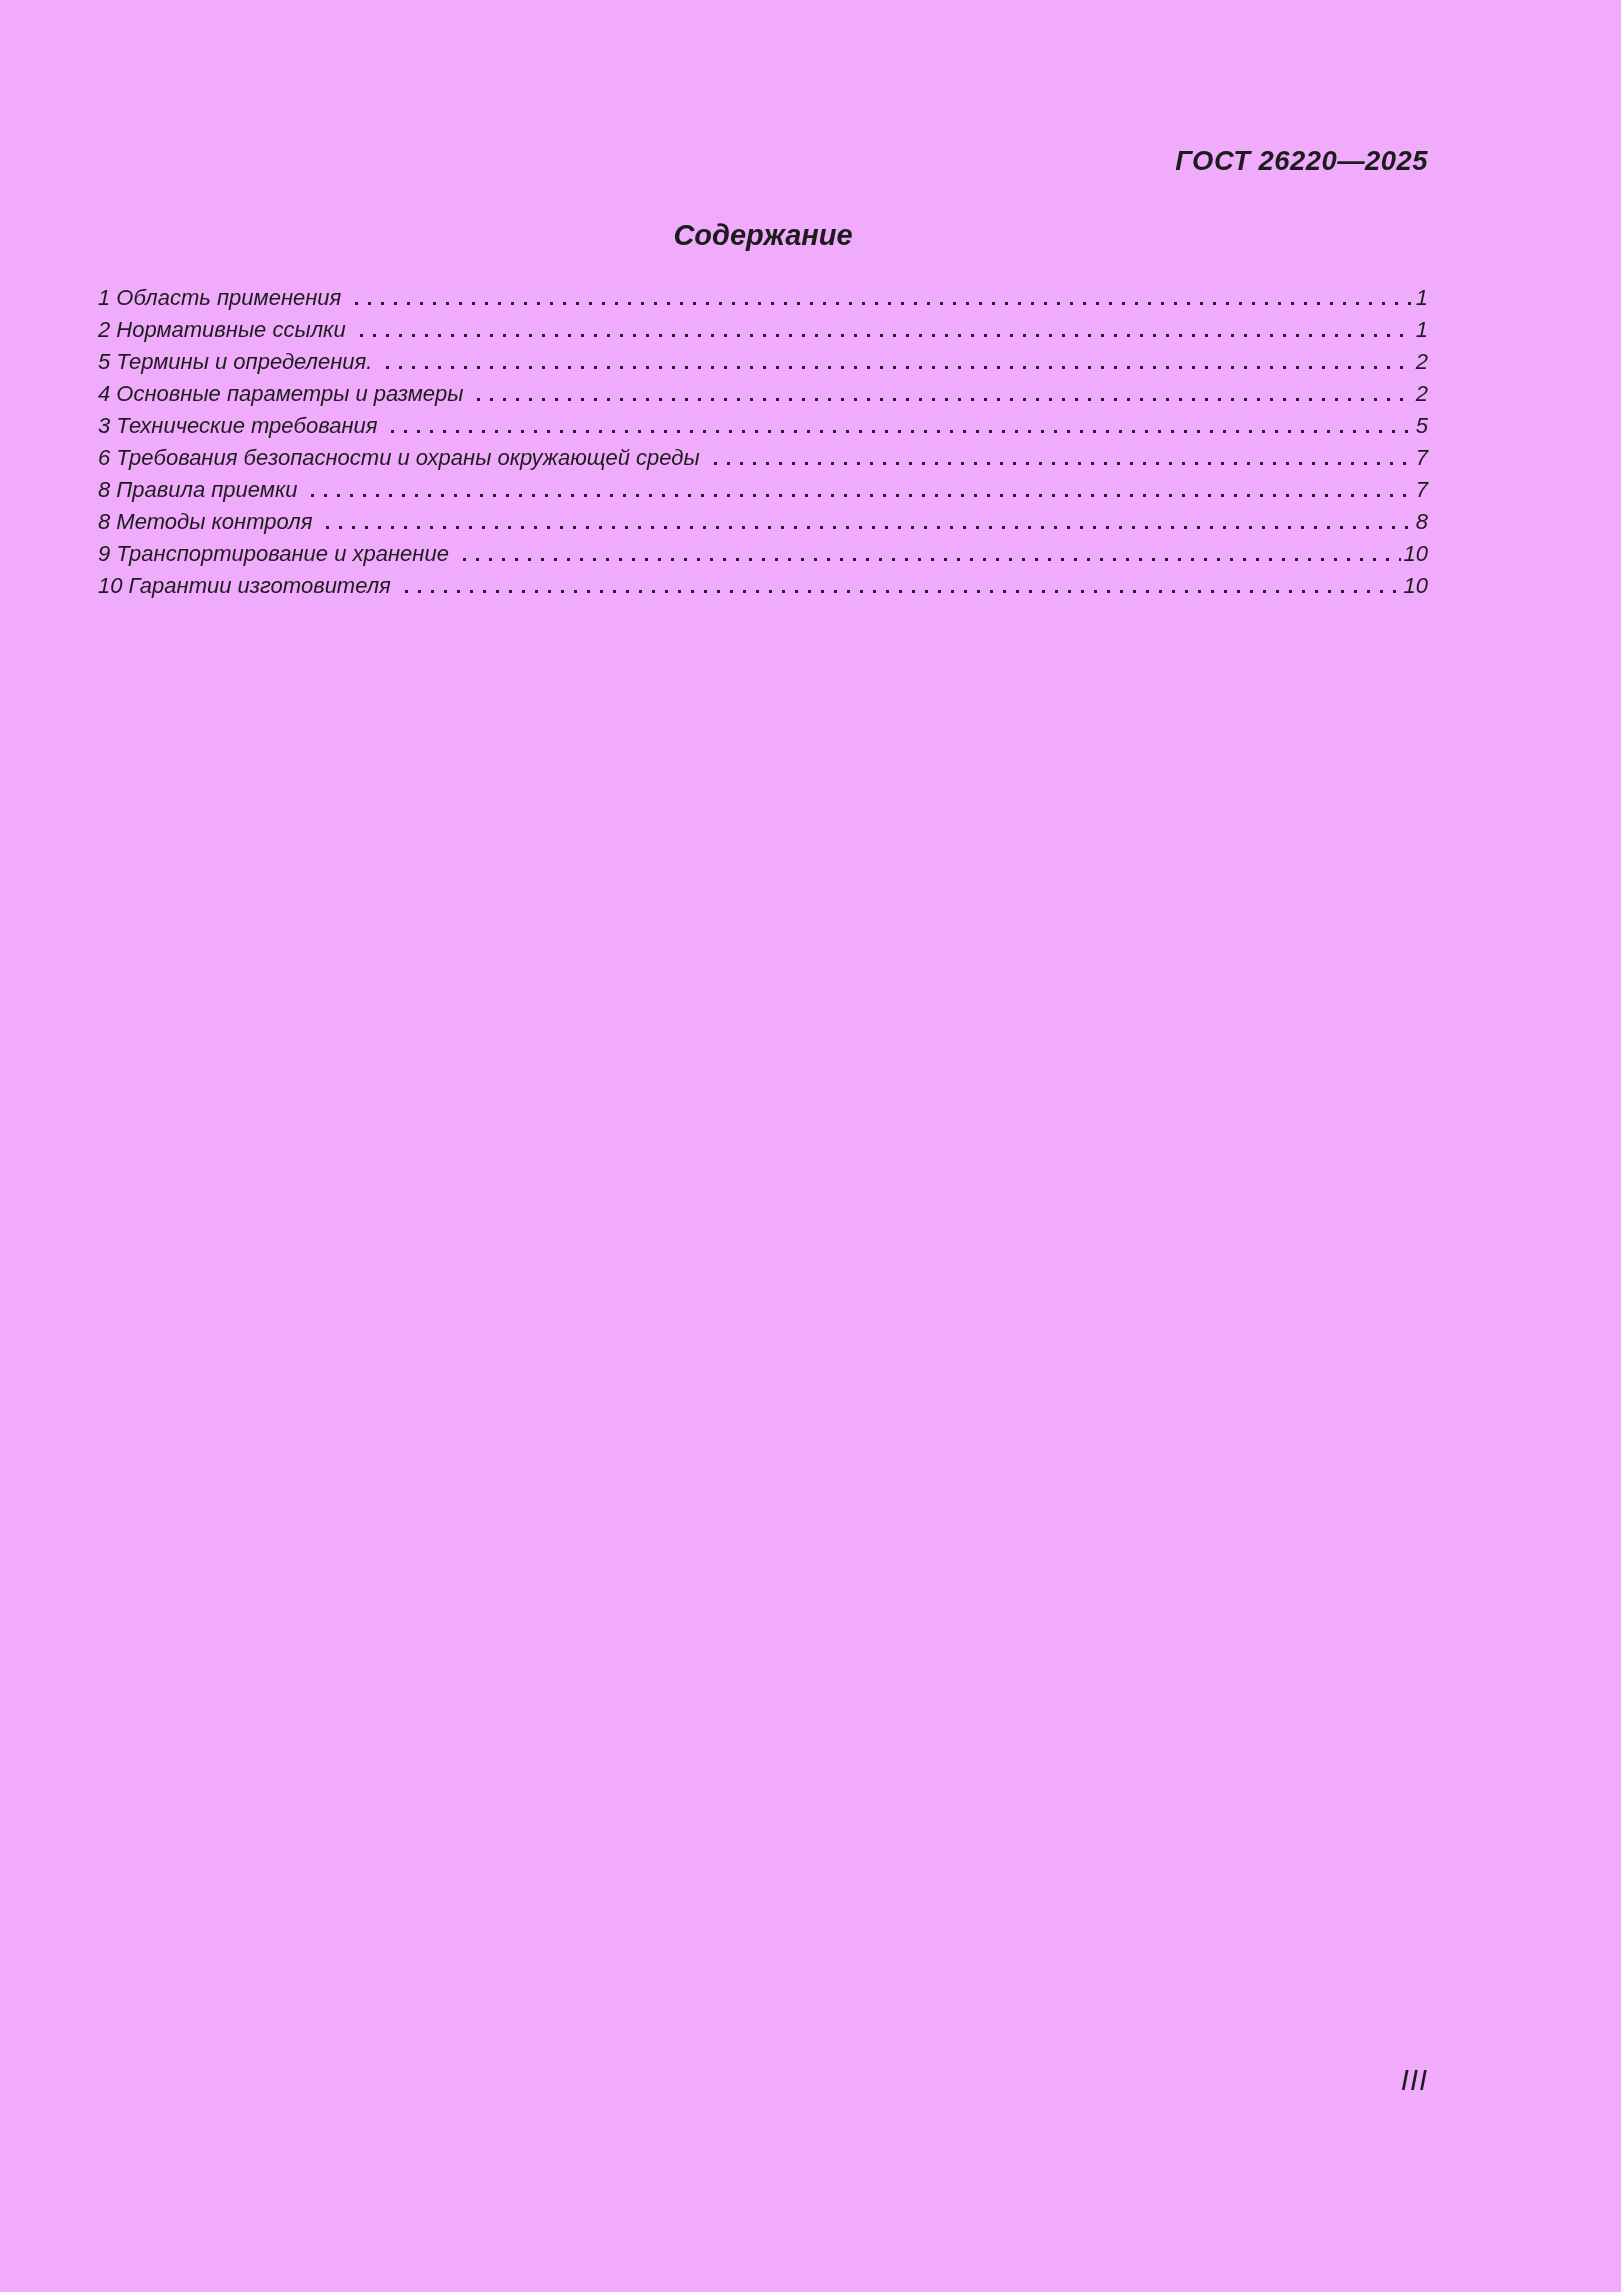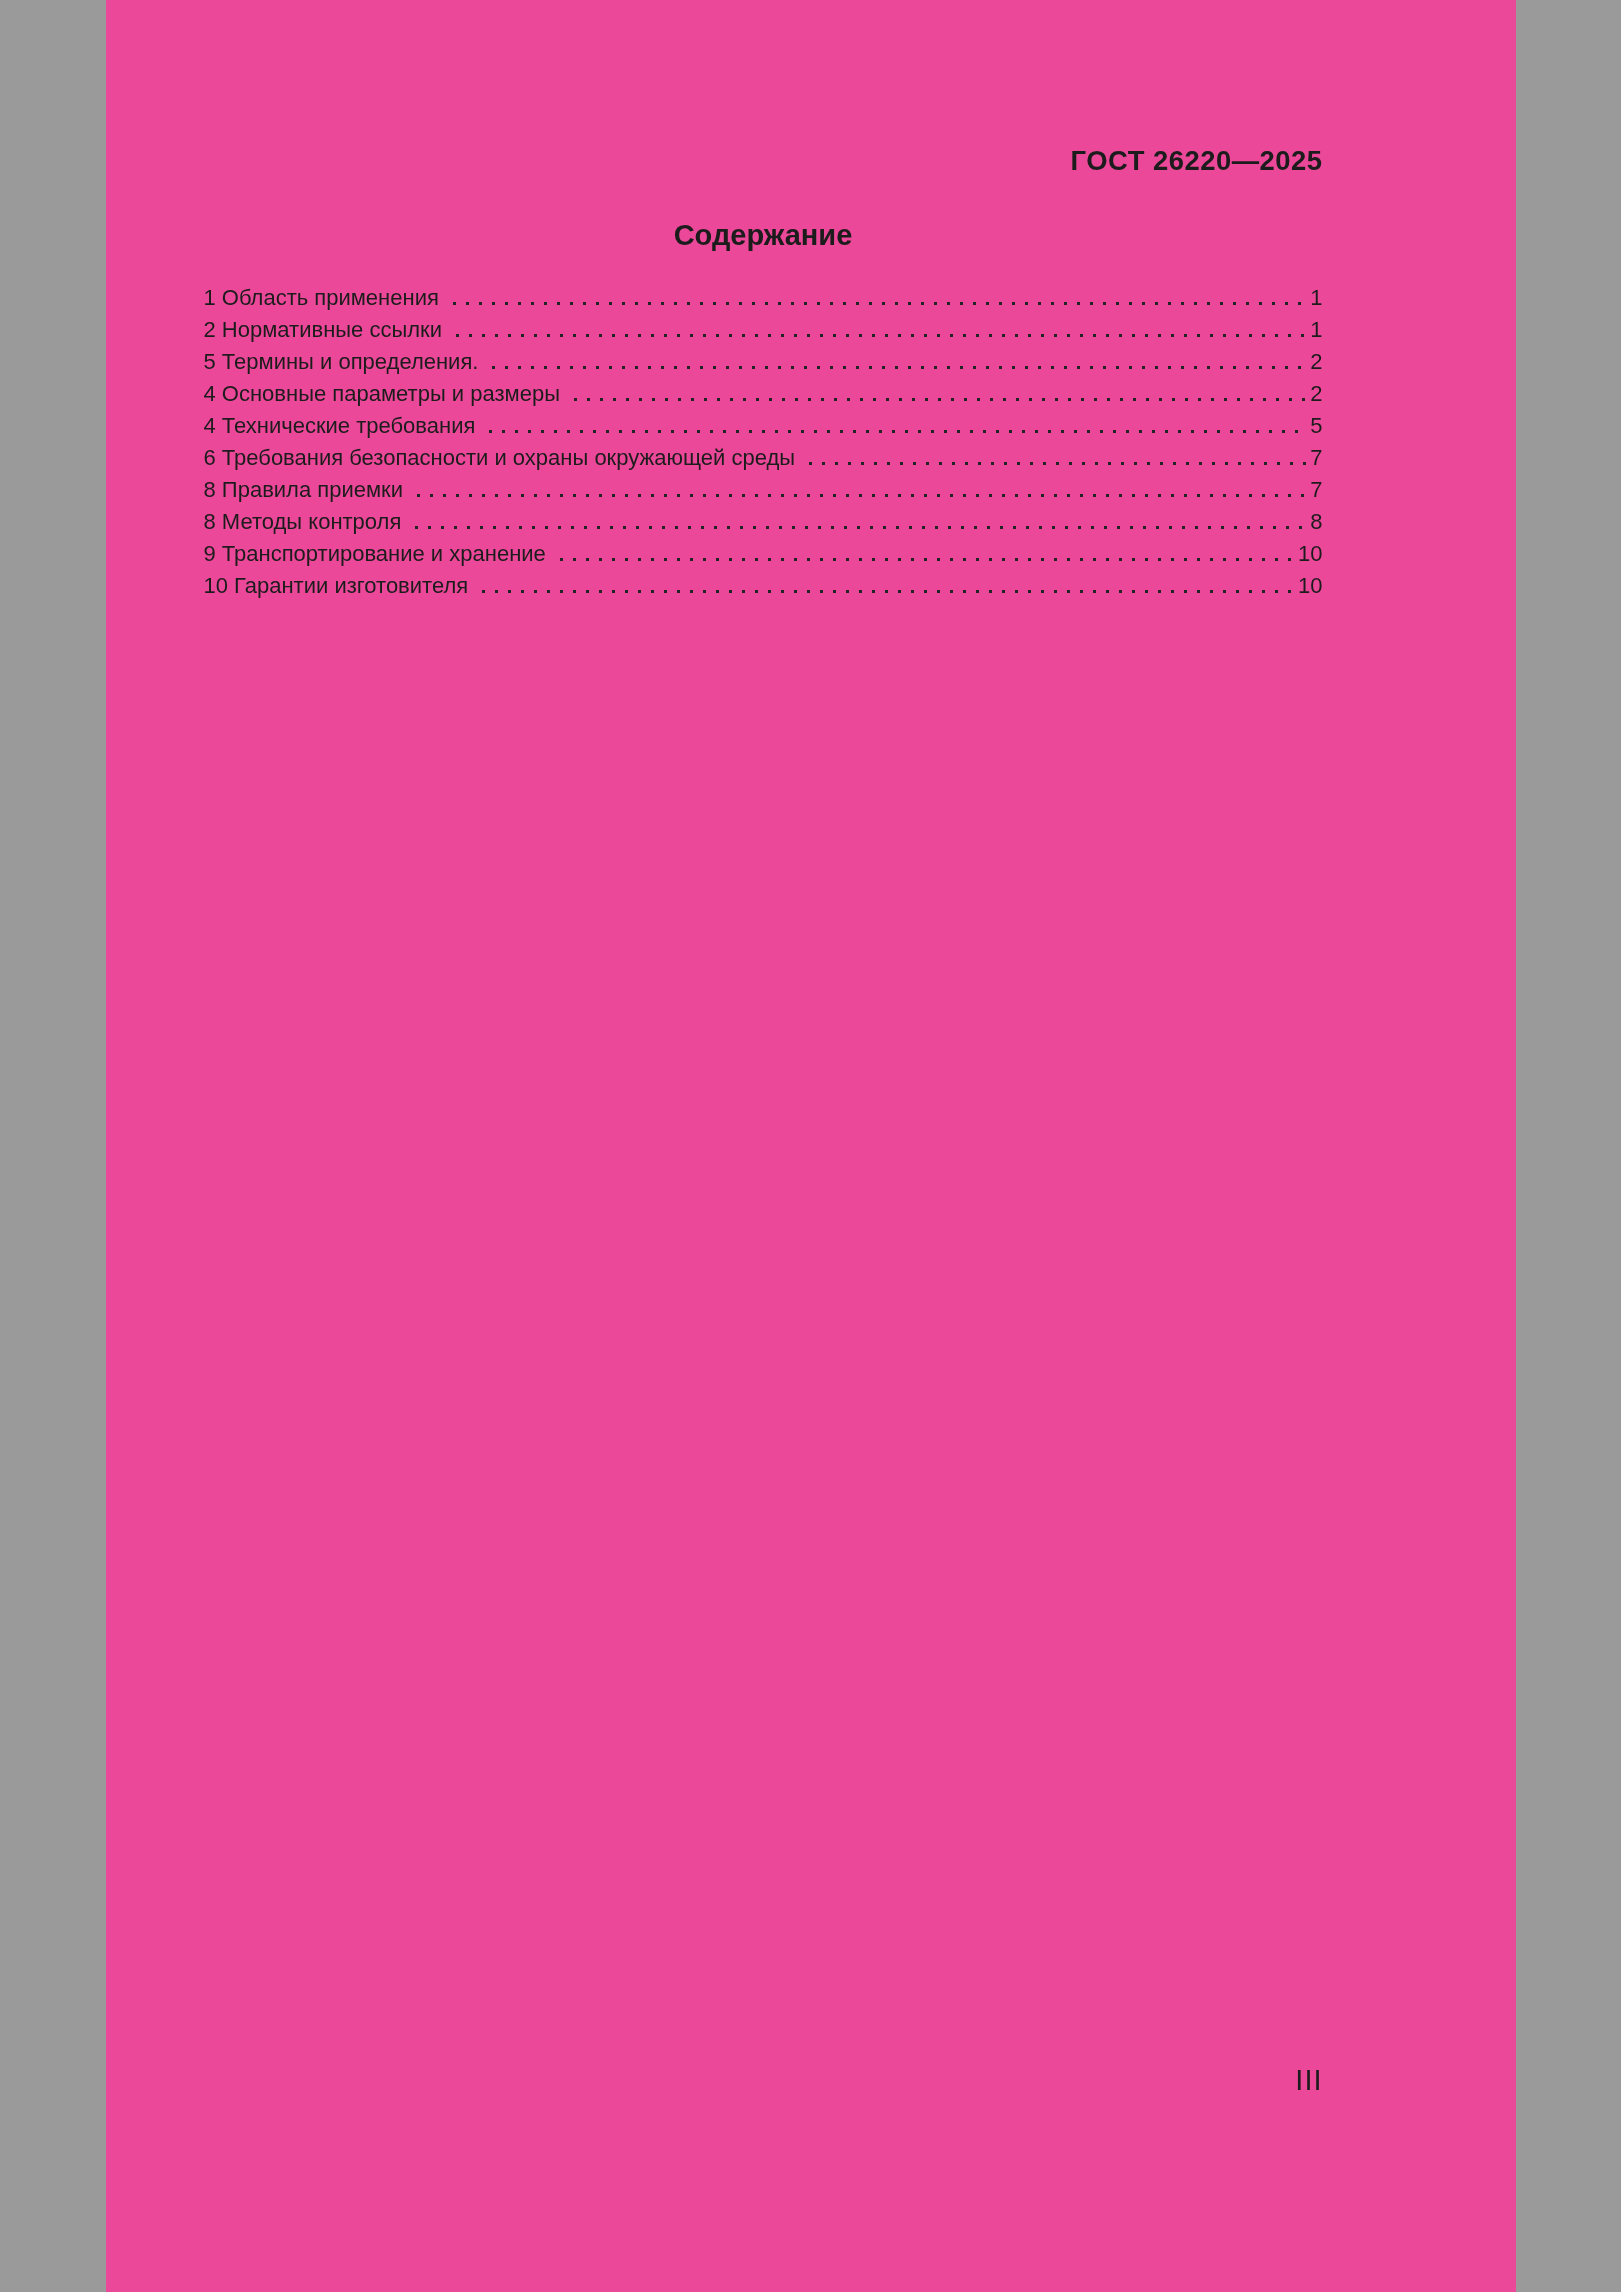--- a/index.html
+++ b/index.html
@@ -2,27 +2,28 @@
 <html><head>
 <meta charset="utf-8">
 <style>
   html, body {
     margin: 0;
     padding: 0;
     background: #9a9a9a;
   }
   .page {
     position: relative;
-    width: 1410px;
+    width: 1621px;
     height: 2293px;
-    background: #ec4899;
+    background: #f0abfc;
     font-family: "Liberation Sans", sans-serif;
     color: #1c1c1c;
     margin: 0 auto;
     overflow: hidden;
+    font-style: italic;
   }
   .doc-header {
     position: absolute;
     top: 145px;
     left: 98px;
     right: 193px;
     text-align: right;
     font-weight: bold;
     font-size: 27.4px;
     letter-spacing: 0.5px;
@@ -105,21 +106,21 @@
     <span class="toc-page">2</span>
   </div>
 
   <div class="toc-row">
     <span class="toc-label">4 Основные параметры и размеры</span>
     <span class="toc-leader"></span>
     <span class="toc-page">2</span>
   </div>
 
   <div class="toc-row">
-    <span class="toc-label">4 Технические требования</span>
+    <span class="toc-label">3 Технические требования</span>
     <span class="toc-leader"></span>
     <span class="toc-page">5</span>
   </div>
 
   <div class="toc-row">
     <span class="toc-label">6 Требования безопасности и охраны окружающей среды</span>
     <span class="toc-leader"></span>
     <span class="toc-page">7</span>
   </div>
 

